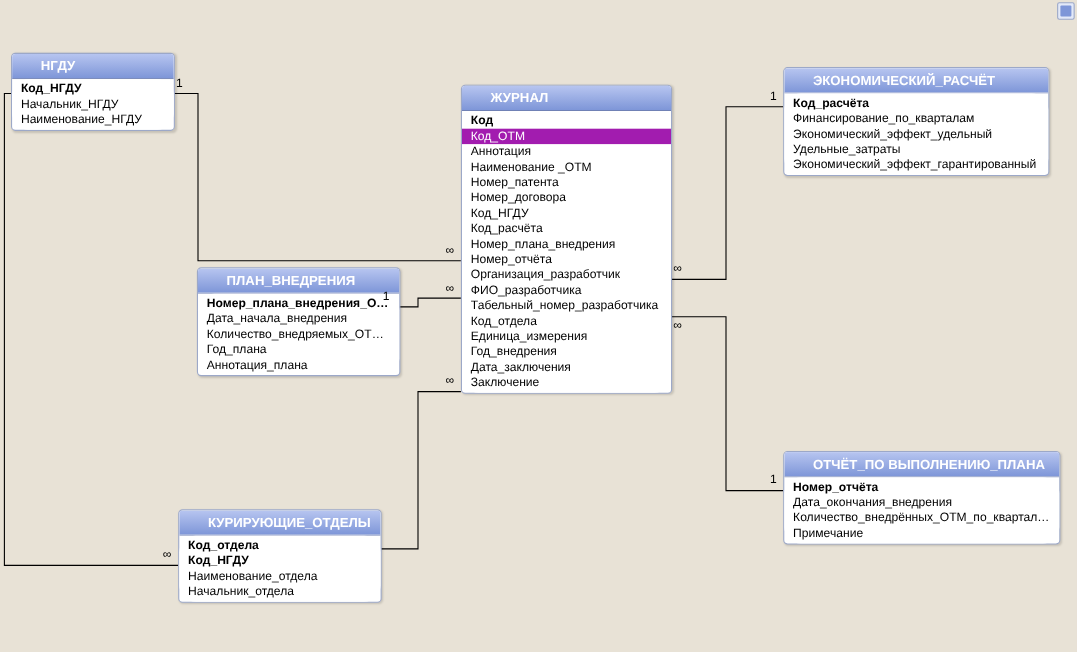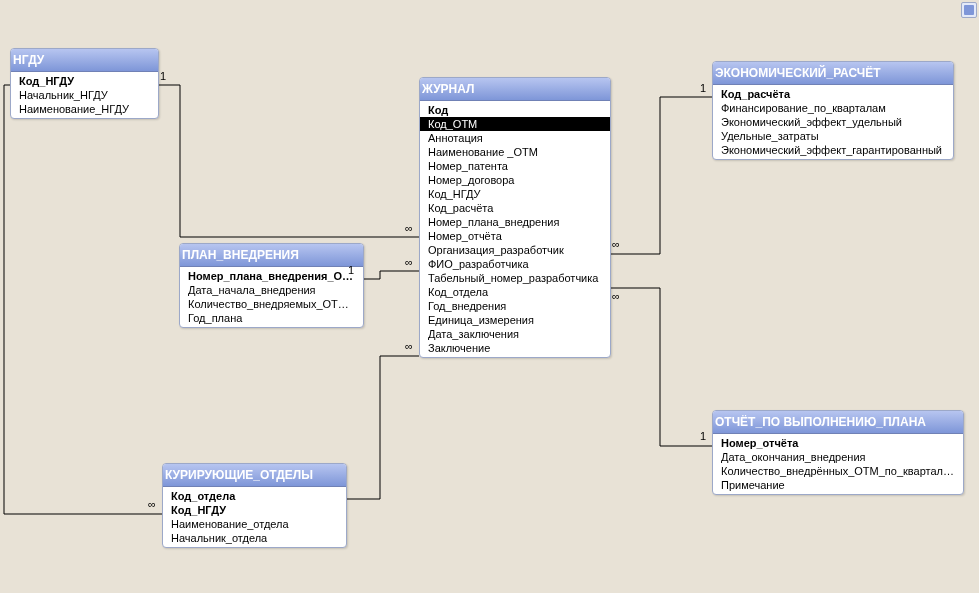--- a/index.html
+++ b/index.html
@@ -28,21 +28,21 @@
     border-radius: 4px;
     box-shadow: 1px 1px 2px rgba(0,0,0,0.15);
     background: #fff;
     z-index: 2;
   }
   .entity .title {
     background: linear-gradient(#b7c5f0, #7e96d8);
     border-bottom: 1px solid #7081b5;
     color: #fff;
     font-weight: bold;
-    padding: 4px 8px 4px 2px;
+    padding: 4px 8px 4px 26px;
     border-top-left-radius: 3px;
     border-top-right-radius: 3px;
     white-space: nowrap;
     overflow: hidden;
     font-size: 12px;
   }
   .entity .body {
     padding: 2px 0 2px 0;
     background: #fff;
     border-bottom-left-radius: 3px;
@@ -52,21 +52,21 @@
   .entity .field {
     padding: 1px 8px 1px 8px;
     white-space: nowrap;
     overflow: hidden;
     text-overflow: ellipsis;
   }
   .entity .field.pk {
     font-weight: bold;
   }
   .entity .field.selected {
-    background: #000000;
+    background: #a21caf;
     color: #fff;
   }
   .rel-label {
     position: absolute;
     font-size: 11px;
     color: #000;
     z-index: 3;
     font-weight: normal;
     font-family: Tahoma, Arial, sans-serif;
   }
@@ -133,20 +133,21 @@
   </div>
 </div>
 
 <div class="entity" style="left:162px; top:243px; width:183px;margin-left:17px;">
   <div class="title">ПЛАН_ВНЕДРЕНИЯ</div>
   <div class="body">
     <div class="field pk">Номер_плана_внедрения_ОТМ</div>
     <div class="field">Дата_начала_внедрения</div>
     <div class="field">Количество_внедряемых_ОТМ_по_кв</div>
     <div class="field">Год_плана</div>
+    <div class="field">Аннотация_плана</div>
   </div>
 </div>
 
 <div class="entity" style="left:162px; top:463px; width:183px;">
   <div class="title">КУРИРУЮЩИЕ_ОТДЕЛЫ</div>
   <div class="body">
     <div class="field pk">Код_отдела</div>
     <div class="field pk">Код_НГДУ</div>
     <div class="field">Наименование_отдела</div>
     <div class="field">Начальник_отдела</div>
@@ -163,22 +164,22 @@
     <div class="field">Номер_патента</div>
     <div class="field">Номер_договора</div>
     <div class="field">Код_НГДУ</div>
     <div class="field">Код_расчёта</div>
     <div class="field">Номер_плана_внедрения</div>
     <div class="field">Номер_отчёта</div>
     <div class="field">Организация_разработчик</div>
     <div class="field">ФИО_разработчика</div>
     <div class="field">Табельный_номер_разработчика</div>
     <div class="field">Код_отдела</div>
+    <div class="field">Единица_измерения</div>
     <div class="field">Год_внедрения</div>
-    <div class="field">Единица_измерения</div>
     <div class="field">Дата_заключения</div>
     <div class="field">Заключение</div>
   </div>
 </div>
 
 <div class="entity" style="left:712px; top:61px; width:240px;">
   <div class="title">ЭКОНОМИЧЕСКИЙ_РАСЧЁТ</div>
   <div class="body">
     <div class="field pk">Код_расчёта</div>
     <div class="field">Финансирование_по_кварталам</div>

